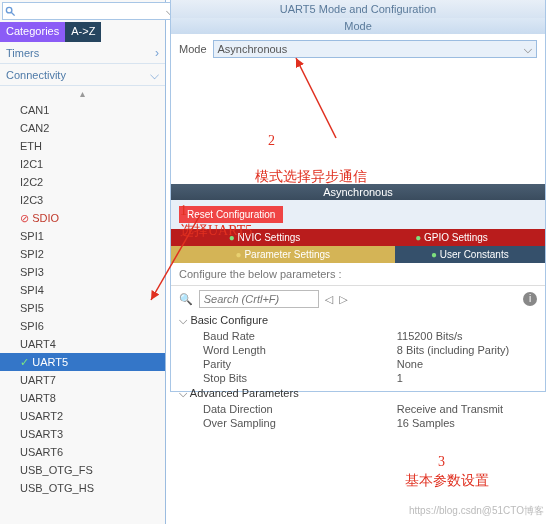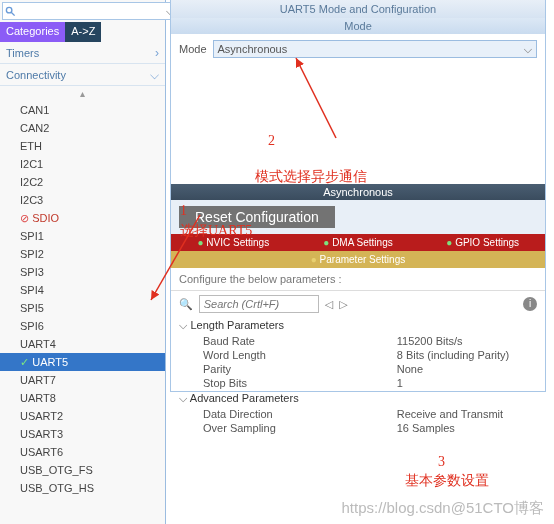--- a/index.html
+++ b/index.html
@@ -24,42 +24,42 @@
 .pitem.sel{background:#3476c8;color:#fff}
 .pitem.sel::before{content:"✓ ";color:#7ee87e}
 .right{position:absolute;left:170px;top:0;right:8px;height:392px;border:1px solid #a8c6e6;border-top:none;background:#fff}
 .hdr{background:linear-gradient(#e8eff7,#d6e3f2);height:18px;display:flex;align-items:center;justify-content:center;color:#5a7a9a;font-size:11px}
 .modebar{background:linear-gradient(#dce8f5,#c9dbef);height:16px;text-align:center;color:#5a7a9a;font-size:11px;line-height:16px}
 .moderow{display:flex;align-items:center;padding:6px 8px;gap:6px}
 .moderow label{color:#555}
 .modesel{flex:1;height:18px;border:1px solid #9bbce0;background:#e8f0f9;padding:0 4px;color:#555;display:flex;align-items:center;justify-content:space-between}
 .cfgbar{background:linear-gradient(#4a5e72,#3a4c5e);color:#fff;height:16px;text-align:center;line-height:16px;font-size:11px;margin-top:120px}
 .cfgtop{background:#e8eff7;padding:6px 8px}
-.reset{background:#737373;color:#fff;border:none;padding:3px 16px;font-size:14px;cursor:pointer}
+.reset{background:#ef4444;color:#fff;border:none;padding:3px 8px;font-size:10px;cursor:pointer}
 .cfgtabs{display:flex}
 .ctab{flex:1;text-align:center;padding:3px 2px;font-size:10px;cursor:pointer}
 .ctab.dark{background:#b91c1c;color:#fff}
 .ctab.gold{background:#d4b456;color:#fff}
 .ctab.info{background:#35506b;color:#fff}
 .dot-g::before{content:"● ";color:#7ee07e}
 .dot-y::before{content:"● ";color:#e8d070}
 .cfglbl{padding:5px 8px;color:#777;border-bottom:1px solid #ddd}
 .filterrow{display:flex;align-items:center;padding:4px 8px;gap:6px}
 .filterin{border:1px solid #bbb;height:18px;padding:0 4px;width:120px;font-style:italic;color:#999}
 .ficon{color:#777;cursor:pointer}
 .info-i{margin-left:auto;width:14px;height:14px;border-radius:50%;background:#888;color:#fff;text-align:center;line-height:14px;font-size:10px}
 .params{padding:0 8px 8px 8px}
 .pgroup{color:#333;padding:2px 0}
 .pgroup::before{content:"⌵ ";color:#888}
 .prow{display:flex;padding:1px 0 1px 24px}
 .pk{flex:0 0 58%;color:#555}
 .pv{color:#555}
 .anno{position:absolute;color:#e03020;font-family:SimSun,serif;font-size:14px;pointer-events:none}
 .arrow{position:absolute;pointer-events:none}
-.watermark{position:absolute;right:10px;bottom:6px;color:#bbb;font-size:15px}
+.watermark{position:absolute;right:10px;bottom:6px;color:#bbb;font-size:10px}
 </style>
 </head>
 <body>
 
 <div class="left">
   <div class="topbar">
     <div class="search-outer">
       <span class="search-icon">
         <svg width="11" height="11" viewBox="0 0 16 16">
             <circle cx="6" cy="6" r="4" fill="none" stroke="#6a9bd8" stroke-width="2"></circle>
@@ -122,36 +122,36 @@
       <span style="color:#888">⌵</span>
     </div>
   </div>
 
   <div class="cfgbar">Asynchronous</div>
   <div class="cfgtop">
     <button class="reset">Reset Configuration</button>
   </div>
   <div class="cfgtabs">
     <div class="ctab dark dot-g">NVIC Settings</div>
-    <div class="ctab dark dot-g">DMA Settings</div>
     <div class="ctab dark dot-g">GPIO Settings</div>
   </div>
   <div class="cfgtabs">
     <div class="ctab gold dot-y" style="flex:1.5">Parameter Settings</div>
+    <div class="ctab info dot-g">User Constants</div>
   </div>
   <div class="cfglbl">Configure the below parameters :</div>
   <div class="filterrow">
     <span style="color:#888">🔍</span>
     <input class="filterin" placeholder="Search (Crtl+F)" style="">
     <span class="ficon">◁</span>
     <span class="ficon">▷</span>
     <span class="info-i">i</span>
   </div>
   <div class="params">
-    <div class="pgroup">Length Parameters</div>
+    <div class="pgroup">Basic Configure</div>
     <div class="prow">
         <span class="pk">Baud Rate</span>
         <span class="pv">115200 Bits/s</span>
       </div>
     <div class="prow">
         <span class="pk">Word Length</span>
         <span class="pv">8 Bits (including Parity)</span>
       </div>
     <div class="prow">
         <span class="pk">Parity</span>

